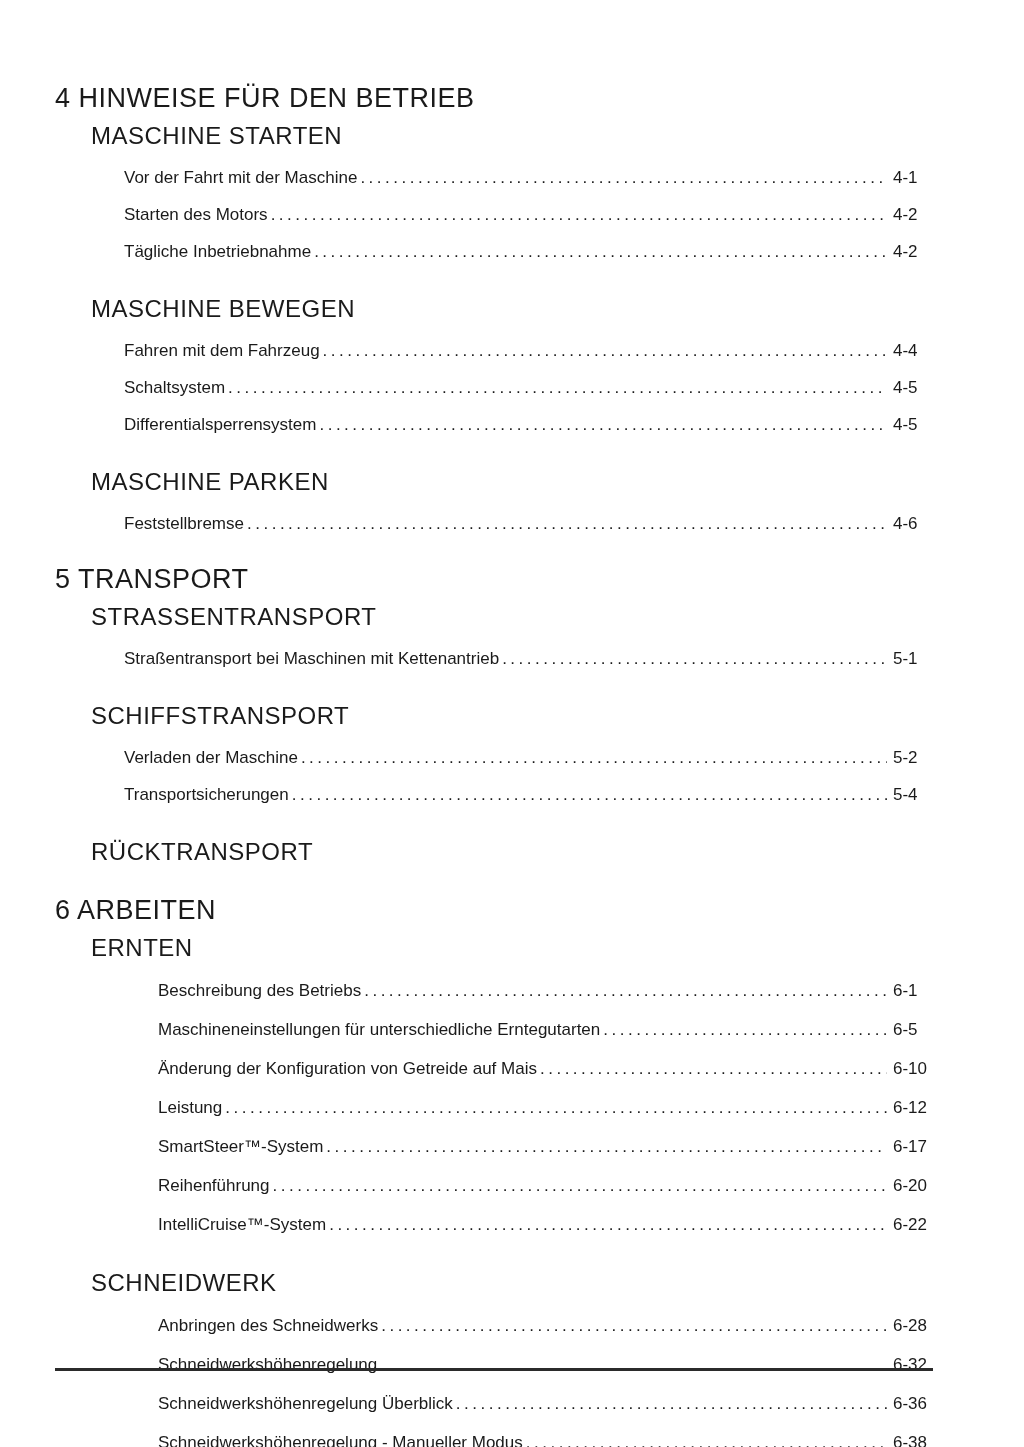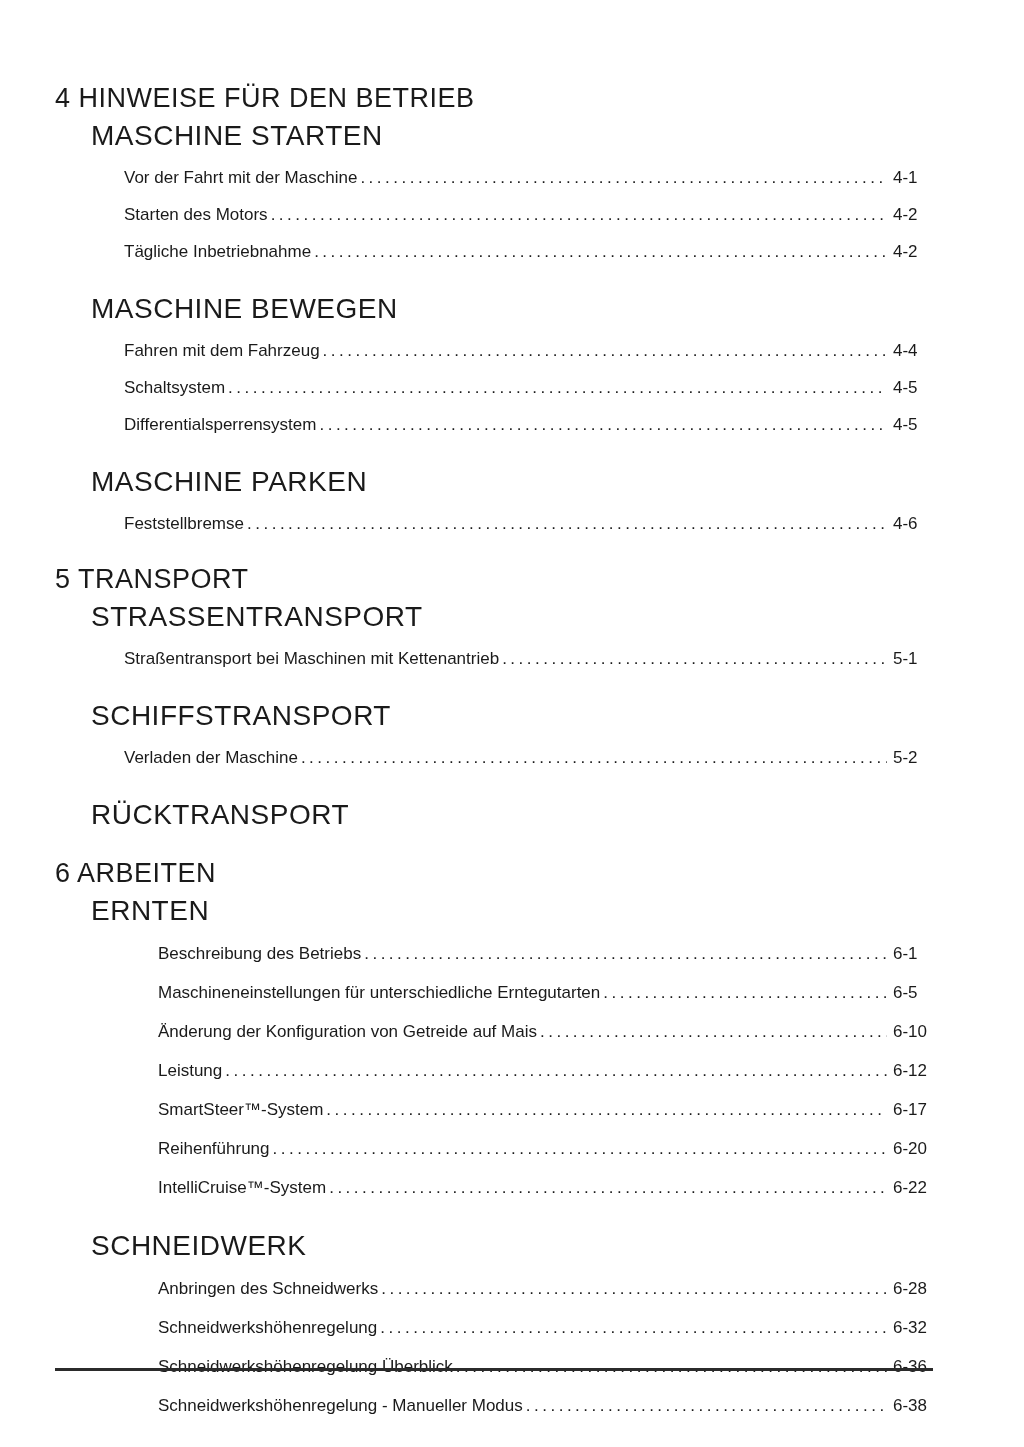--- a/index.html
+++ b/index.html
@@ -26,21 +26,21 @@
   .chapter-heading {
     font-size: 27px;
     font-weight: 400;
     line-height: 32px;
     margin: 0 0 6px 0;
     letter-spacing: 0.5px;
   }
   .section { margin-top: 32px; }
   .section.first { margin-top: 8px; }
   .section-heading {
-    font-size: 28px;
+    font-size: 24px;
     font-weight: 400;
     line-height: 28px;
     margin: 0 0 2px 36px;
     letter-spacing: 0.5px;
   }
   .entries { margin-left: 69px; }
   .section.deep .entries { margin-left: 103px; }
   .row {
     display: flex;
     align-items: baseline;
@@ -154,20 +154,25 @@
       </div>
 
       <div class="section">
         <h2 class="section-heading">SCHIFFSTRANSPORT</h2>
         <div class="entries">
           <div class="row">
             <span class="label">Verladen der Maschine</span>
             <span class="leader"></span>
             <span class="page-num">5-2</span>
           </div>
+          <div class="row">
+            <span class="label">Transportsicherungen</span>
+            <span class="leader"></span>
+            <span class="page-num">5-4</span>
+          </div>
         </div>
       </div>
 
       <div class="section">
         <h2 class="section-heading">RÜCKTRANSPORT</h2>
       </div>
     </section>
 
     <section class="chapter">
       <h1 class="chapter-heading">6 ARBEITEN</h1>

